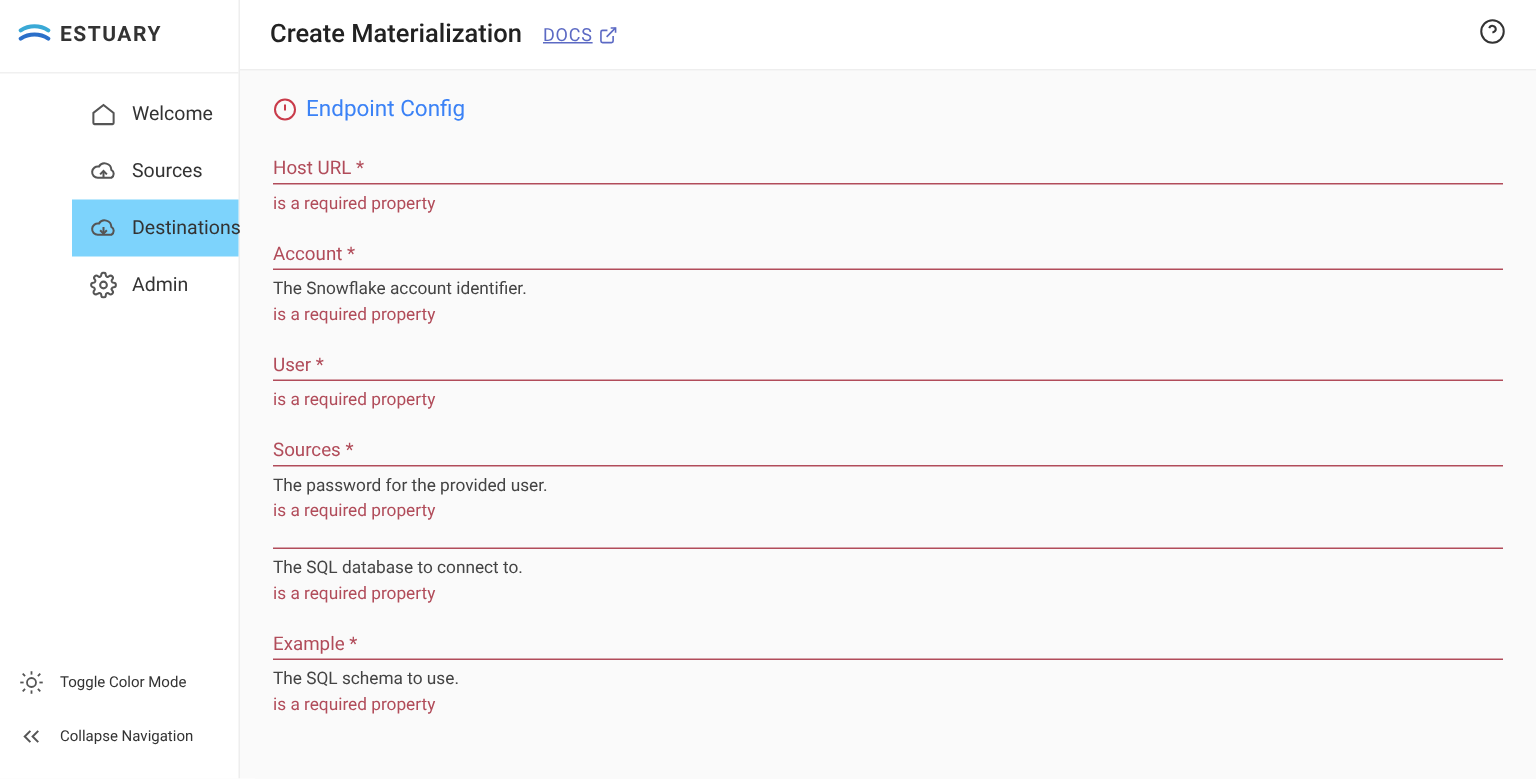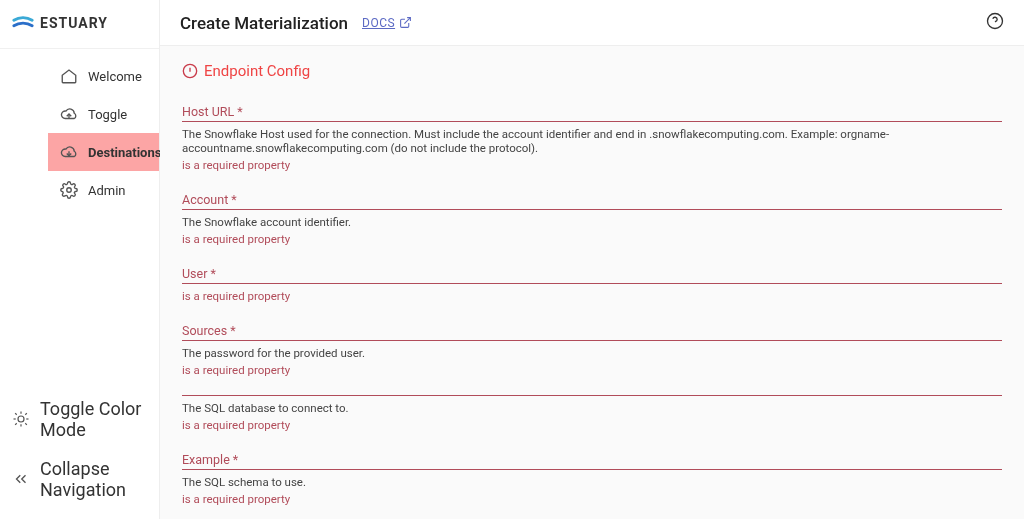--- a/index.html
+++ b/index.html
@@ -4,33 +4,33 @@
   <style>
     * { margin: 0; padding: 0; box-sizing: border-box; }
     body { font-family: -apple-system, BlinkMacSystemFont, 'Segoe UI', Roboto, sans-serif; font-size: 14px; color: #333; background: #fff; width: 1024px; height: 519px; overflow: hidden; }
     .app { display: flex; height: 519px; }
     .sidebar { width: 160px; border-right: 1px solid #eee; display: flex; flex-direction: column; background: #fff; }
     .logo-area { padding: 12px 12px 14px 12px; border-bottom: 1px solid #f0f0f0; display: flex; align-items: center; }
     .logo-mark { width: 22px; height: 22px; margin-right: 6px; }
     .logo-text { font-weight: 700; letter-spacing: 1px; font-size: 14px; }
     .nav { padding-top: 8px; flex: 1; }
     .nav-item { display: flex; align-items: center; padding: 10px 12px; font-size: 13px; cursor: pointer; color: #333; margin-left: 48px; }
-    .nav-item.active { background: #fca5a5; font-weight: bold; }
+    .nav-item.active { background: #7dd3fc; }
     .nav-item .icon { width: 18px; height: 18px; margin-right: 10px; color: #555; flex-shrink: 0; }
     .sidebar-footer { padding-bottom: 10px; }
-    .footer-item { display: flex; align-items: center; padding: 9px 12px; font-size: 18px; cursor: pointer; color: #333; }
+    .footer-item { display: flex; align-items: center; padding: 9px 12px; font-size: 10px; cursor: pointer; color: #333; }
     .footer-item .icon { width: 18px; height: 18px; margin-right: 10px; color: #555; flex-shrink: 0; }
     .main { flex: 1; display: flex; flex-direction: column; background: #fafafa; }
     .topbar { display: flex; align-items: center; padding: 12px 20px; border-bottom: 1px solid #eee; background: #fff; }
     .topbar-title { font-size: 17px; font-weight: 500; color: #222; margin-right: 14px; }
     .docs-link { font-size: 12px; color: #5c6ac4; text-decoration: underline; letter-spacing: 0.5px; display: inline-flex; align-items: center; cursor: pointer; }
     .docs-link svg { margin-left: 4px; }
     .help-btn { margin-left: auto; cursor: pointer; }
     .content { padding: 16px 22px; overflow-y: auto; flex: 1; }
-    .section-header { display: flex; align-items: center; font-size: 15px; color: #ef4444; margin-bottom: 24px; }
+    .section-header { display: flex; align-items: flex-end; font-size: 15px; color: #3b82f6; margin-bottom: 24px; }
     .section-header svg { margin-right: 6px; }
     .field { margin-bottom: 18px; }
     .field-label { font-size: 12.5px; color: #b14c5a; margin-bottom: 2px; margin-top: 20px; }
     .field-line { border: none; border-bottom: 1px solid #b14c5a; height: 0; margin-bottom: 5px; }
     .field-desc { font-size: 11.5px; color: #444; margin-bottom: 3px; }
     .field-error { font-size: 11.5px; color: #b14c5a; }
   </style>
 </head>
 <body>
 
@@ -49,21 +49,21 @@
             <path d="M3 11 L12 4 L21 11 V20 A1 1 0 0 1 20 21 H4 A1 1 0 0 1 3 20 Z"></path>
           </svg>
         <span>Welcome</span>
       </div>
       <div class="nav-item">
         <svg class="icon" viewBox="0 0 24 24" fill="none" stroke="currentColor" stroke-width="1.8">
             <path d="M7 18a5 5 0 1 1 .9-9.9A6 6 0 0 1 19 11a4 4 0 0 1 0 7H7z"></path>
             <path d="M12 12v6"></path>
             <path d="M9 15l3-3 3 3"></path>
           </svg>
-        <span>Toggle</span>
+        <span>Sources</span>
       </div>
       <div class="nav-item active">
         <svg class="icon" viewBox="0 0 24 24" fill="none" stroke="currentColor" stroke-width="1.8">
             <path d="M7 18a5 5 0 1 1 .9-9.9A6 6 0 0 1 19 11a4 4 0 0 1 0 7H7z"></path>
             <path d="M12 11v6"></path>
             <path d="M9 14l3 3 3-3"></path>
           </svg>
         <span>Destinations</span>
       </div>
       <div class="nav-item">
@@ -124,21 +124,20 @@
             <circle cx="12" cy="12" r="10"></circle>
             <line x1="12" y1="7" x2="12" y2="13"></line>
             <line x1="12" y1="17" x2="12.01" y2="17"></line>
           </svg>
         <span>Endpoint Config</span>
       </div>
 
       <div class="field">
         <div class="field-label">Host URL *</div>
         <hr class="field-line">
-        <div class="field-desc">The Snowflake Host used for the connection. Must include the account identifier and end in .snowflakecomputing.com. Example: orgname-accountname.snowflakecomputing.com (do not include the protocol).</div>
         <div class="field-error">is a required property</div>
       </div>
 
       <div class="field">
         <div class="field-label">Account *</div>
         <hr class="field-line">
         <div class="field-desc">The Snowflake account identifier.</div>
         <div class="field-error">is a required property</div>
       </div>
 

